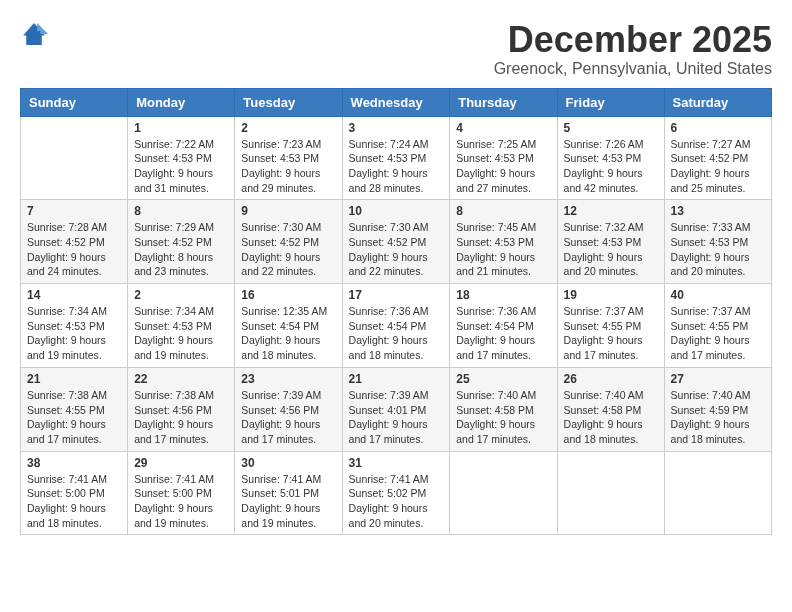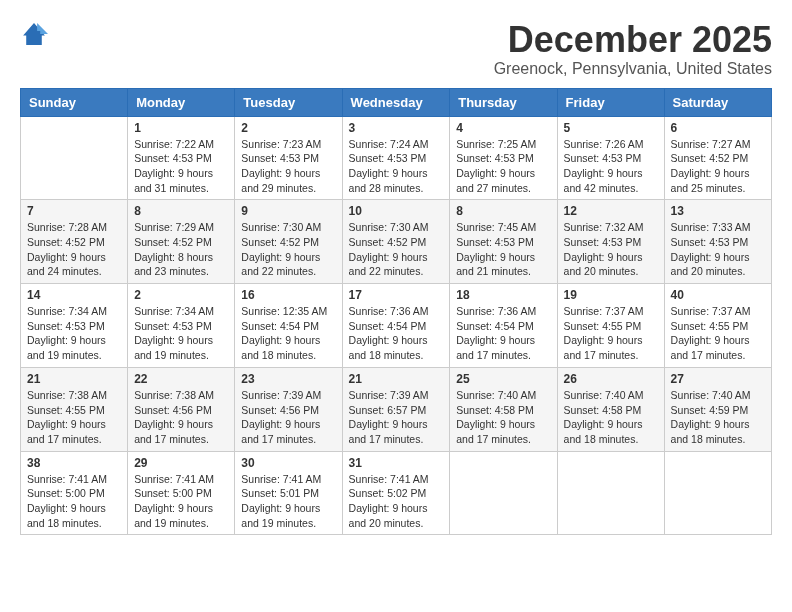--- a/index.html
+++ b/index.html
@@ -315,21 +315,21 @@
         <div class="day-info">
           <span>Sunrise: 7:39 AM</span><br>
           <span>Sunset: 4:56 PM</span><br>
           <span>Daylight: 9 hours and 17 minutes.</span>
         </div>
       </td>
         <td>
         <span class="day-number">21</span>
         <div class="day-info">
           <span>Sunrise: 7:39 AM</span><br>
-          <span>Sunset: 6:57 PM</span><br>
+          <span>Sunset: 4:01 PM</span><br>
           <span>Daylight: 9 hours and 17 minutes.</span>
         </div>
       </td>
         <td>
         <span class="day-number">25</span>
         <div class="day-info">
           <span>Sunrise: 7:40 AM</span><br>
           <span>Sunset: 4:58 PM</span><br>
           <span>Daylight: 9 hours and 17 minutes.</span>
         </div>

